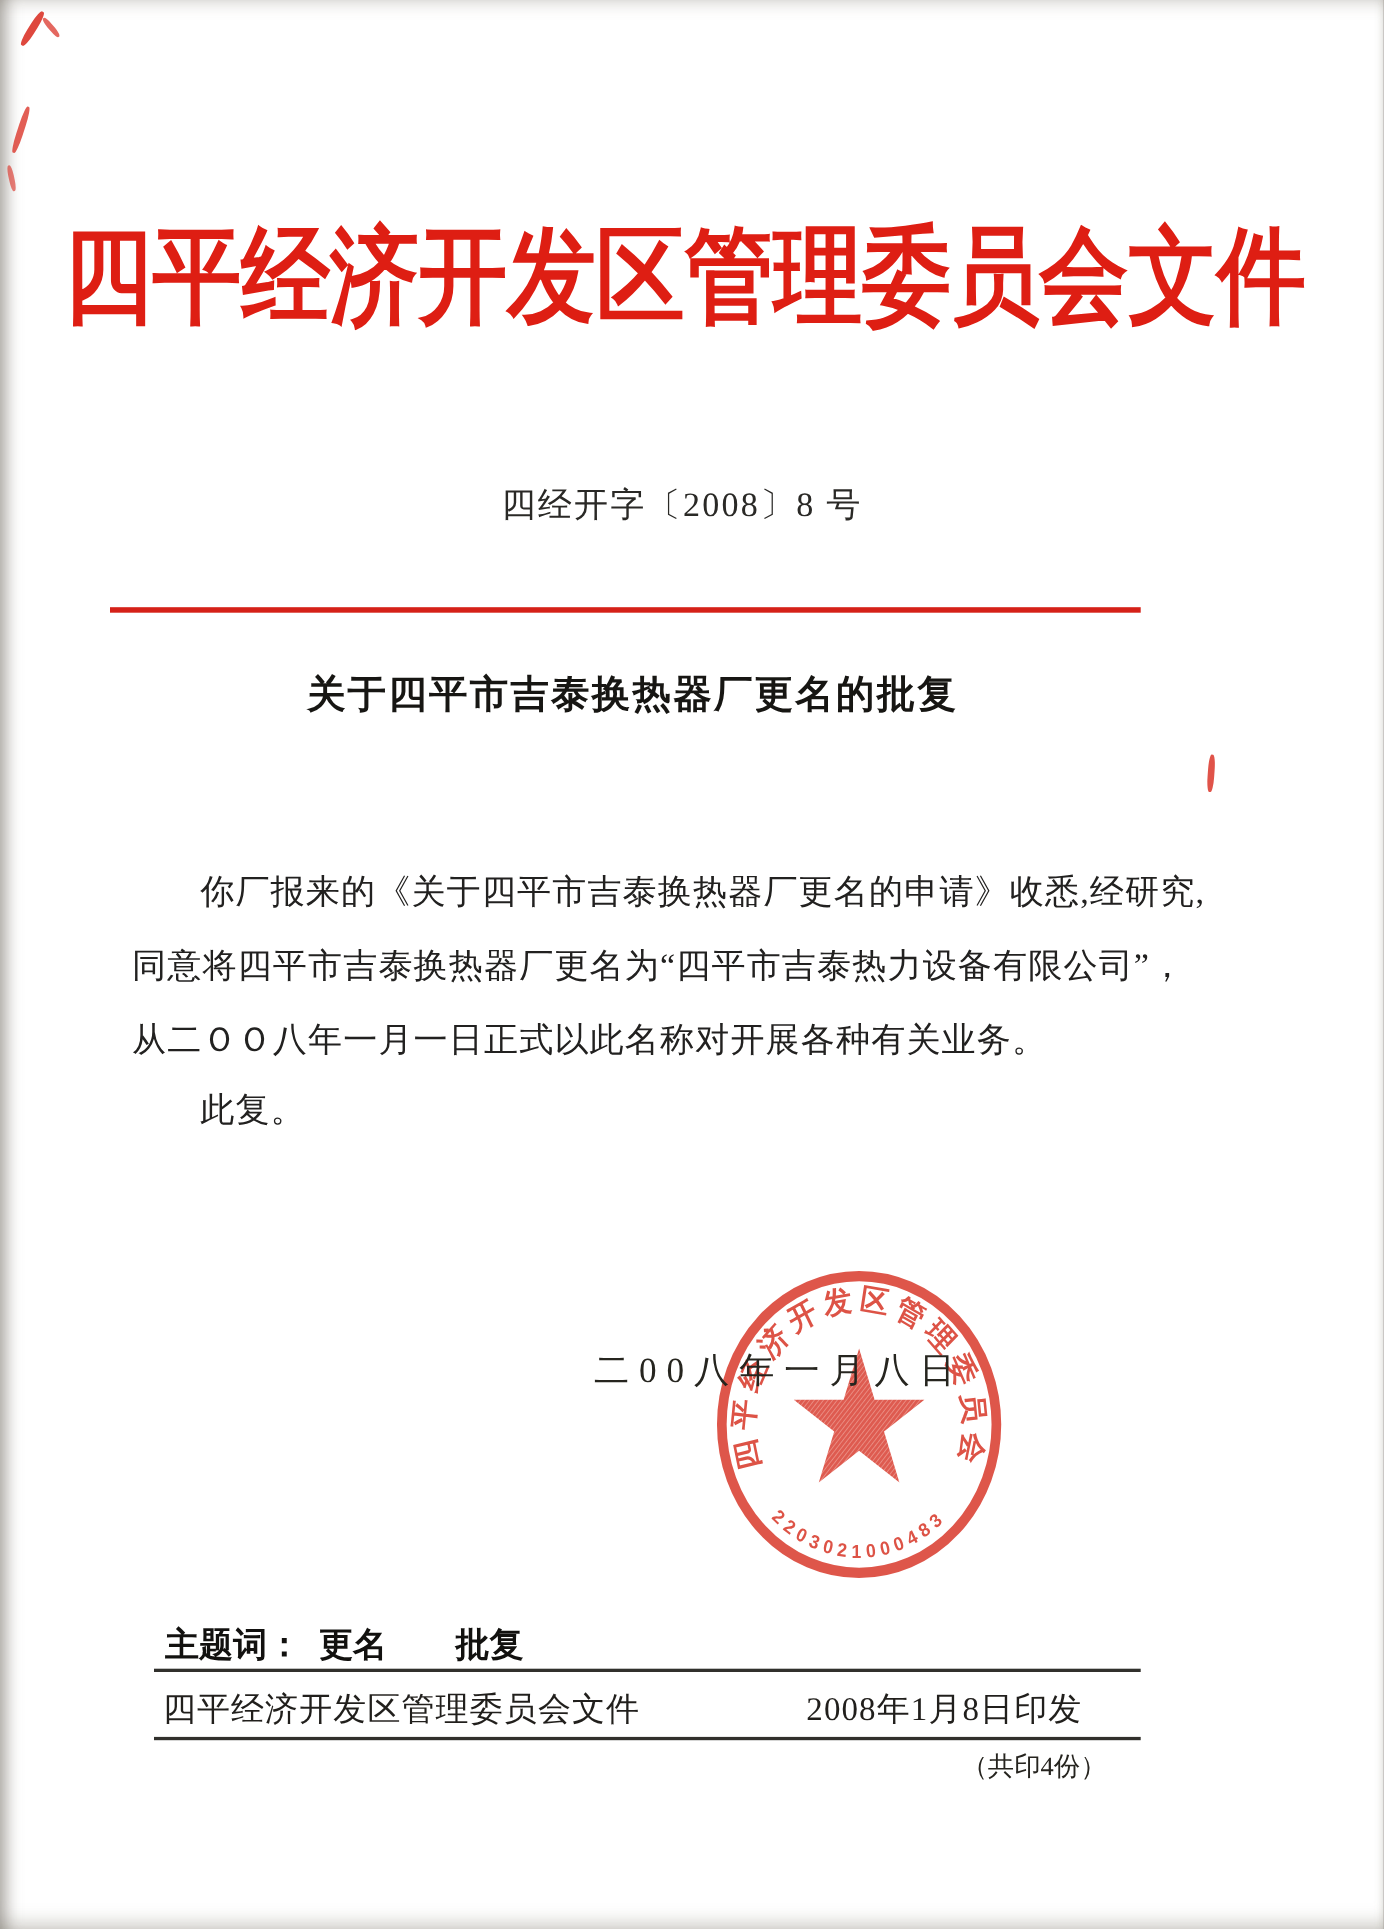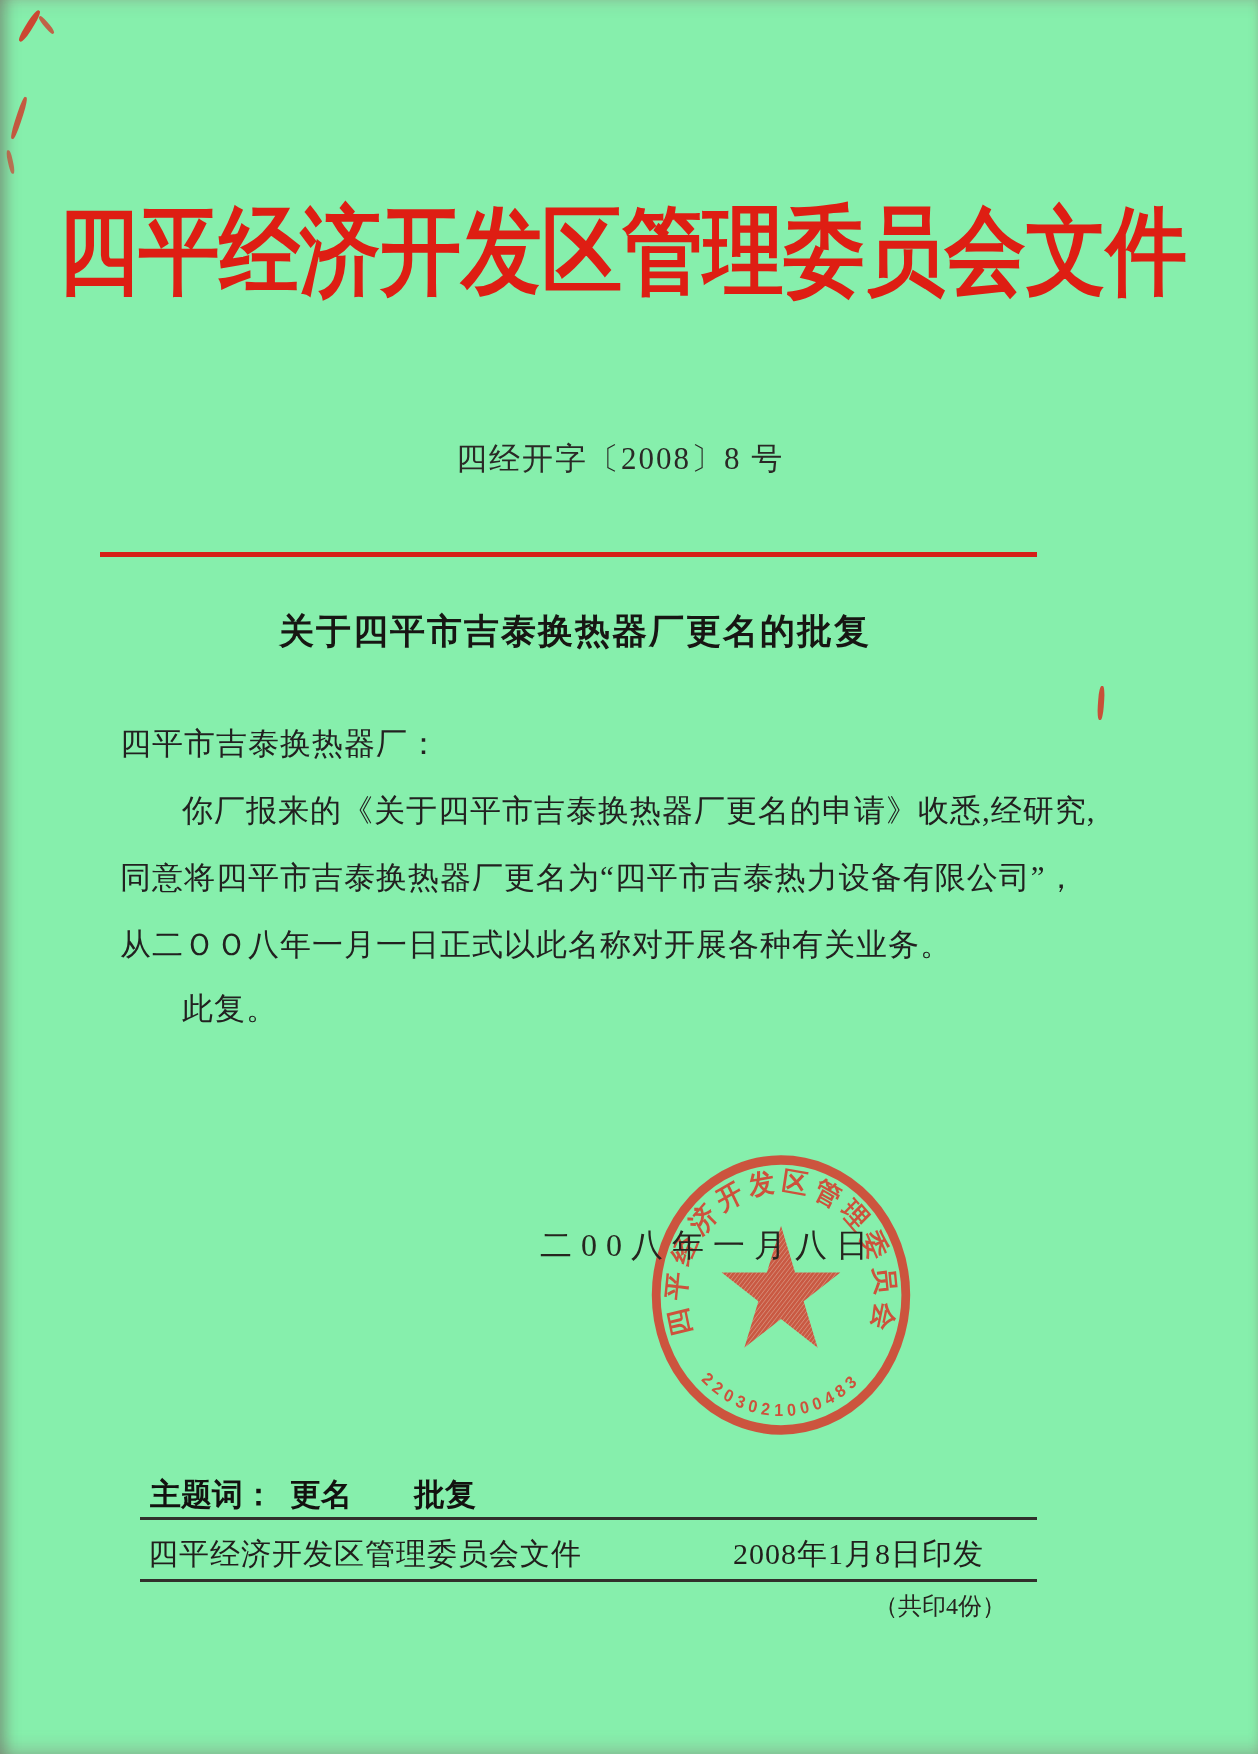--- a/index.html
+++ b/index.html
@@ -5,21 +5,21 @@
   html, body {
     margin: 0;
     padding: 0;
     background: #8f8b83;
   }
   .page {
     position: relative;
     width: 1258px;
     height: 1754px;
     margin: 0 auto;
-    background: #86efac;
+    background: #ffffff;
     overflow: hidden;
     font-family: "Liberation Serif", "DejaVu Serif", serif;
     color: #1e1d1b;
     box-shadow:
       inset 16px 0 14px -10px rgba(110,104,94,.55),
       inset -6px 0 8px -6px rgba(140,134,124,.35),
       inset 0 14px 14px -10px rgba(150,144,132,.30),
       inset 0 -16px 16px -10px rgba(140,134,122,.40);
     text-decoration: underline;
   }
@@ -163,21 +163,20 @@
   <div class="artifact art5"></div>
 
   <div class="org-title">四平经济开发区管理委员会文件</div>
 
   <div class="doc-number">四经开字〔2008〕8 号</div>
 
   <div class="red-rule"></div>
 
   <div class="doc-title">关于四平市吉泰换热器厂更名的批复</div>
 
-  <div class="body-line salutation">四平市吉泰换热器厂：</div>
   <div class="body-line line0 indent">你厂报来的《关于四平市吉泰换热器厂更名的申请》收悉,经研究,</div>
   <div class="body-line line1">同意将四平市吉泰换热器厂更名为“四平市吉泰热力设备有限公司”，</div>
   <div class="body-line line2">从二ＯＯ八年一月一日正式以此名称对开展各种有关业务。</div>
   <div class="body-line closing indent">此复。</div>
 
   <div class="seal">
     <svg viewBox="-170 -170 340 340" width="272" height="294" preserveAspectRatio="none">
       <defs>
         <path id="sealArc" d="M -108.7 50.8 A 120 120 0 1 1 108.7 50.8" fill="none"></path>
         <path id="sealNumArc" d="M -114.7 80.4 A 140 140 0 0 0 114.7 80.4" fill="none"></path>

